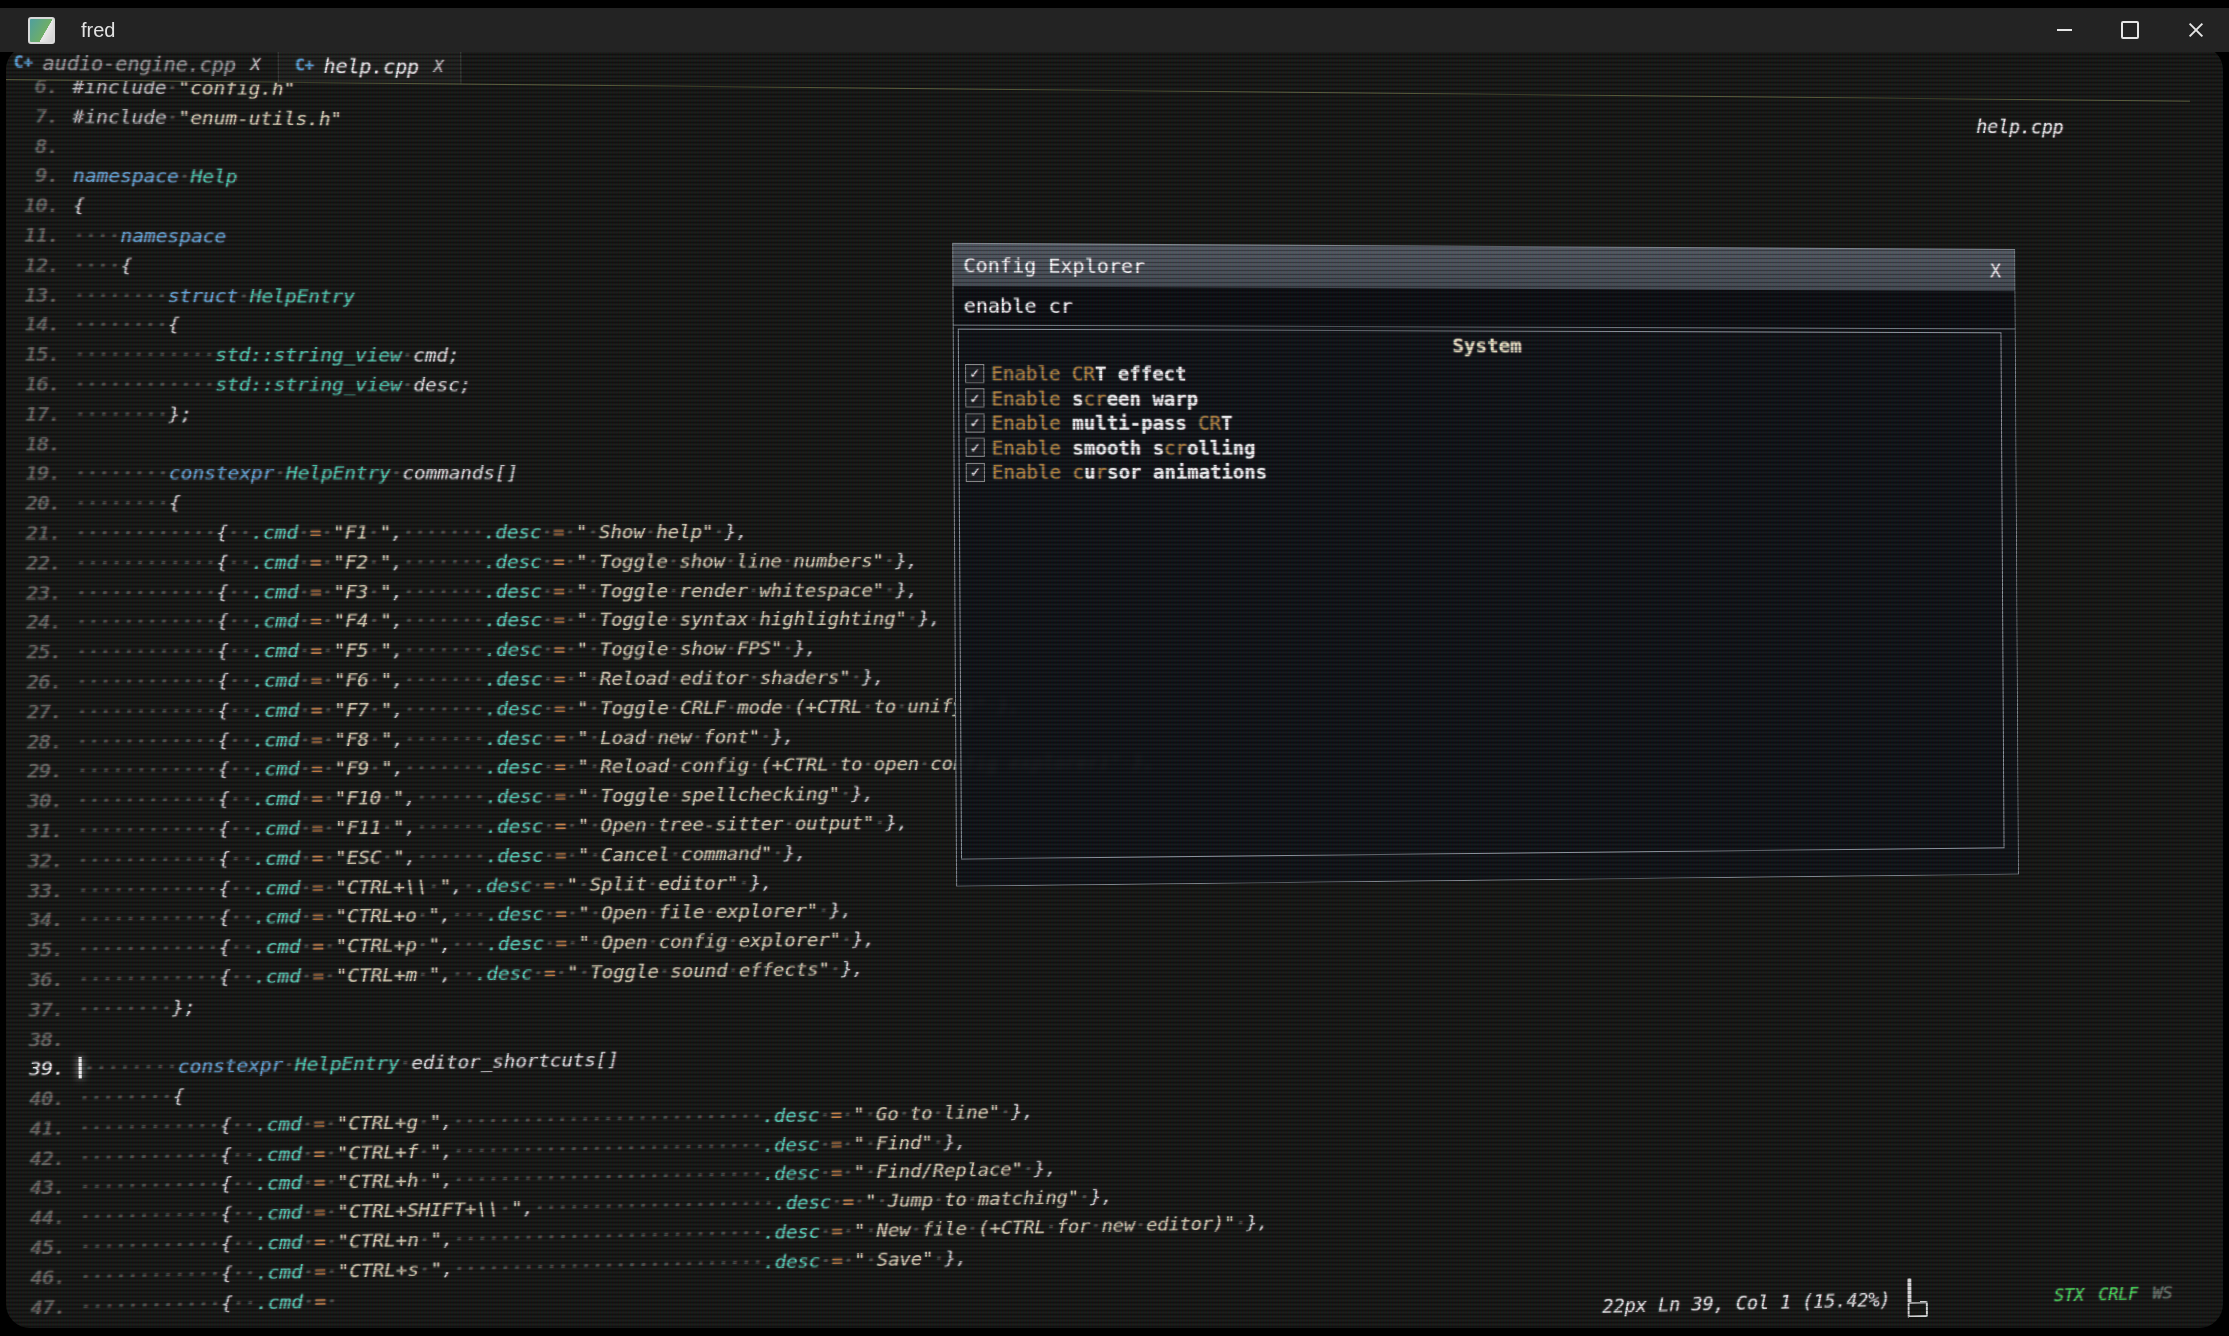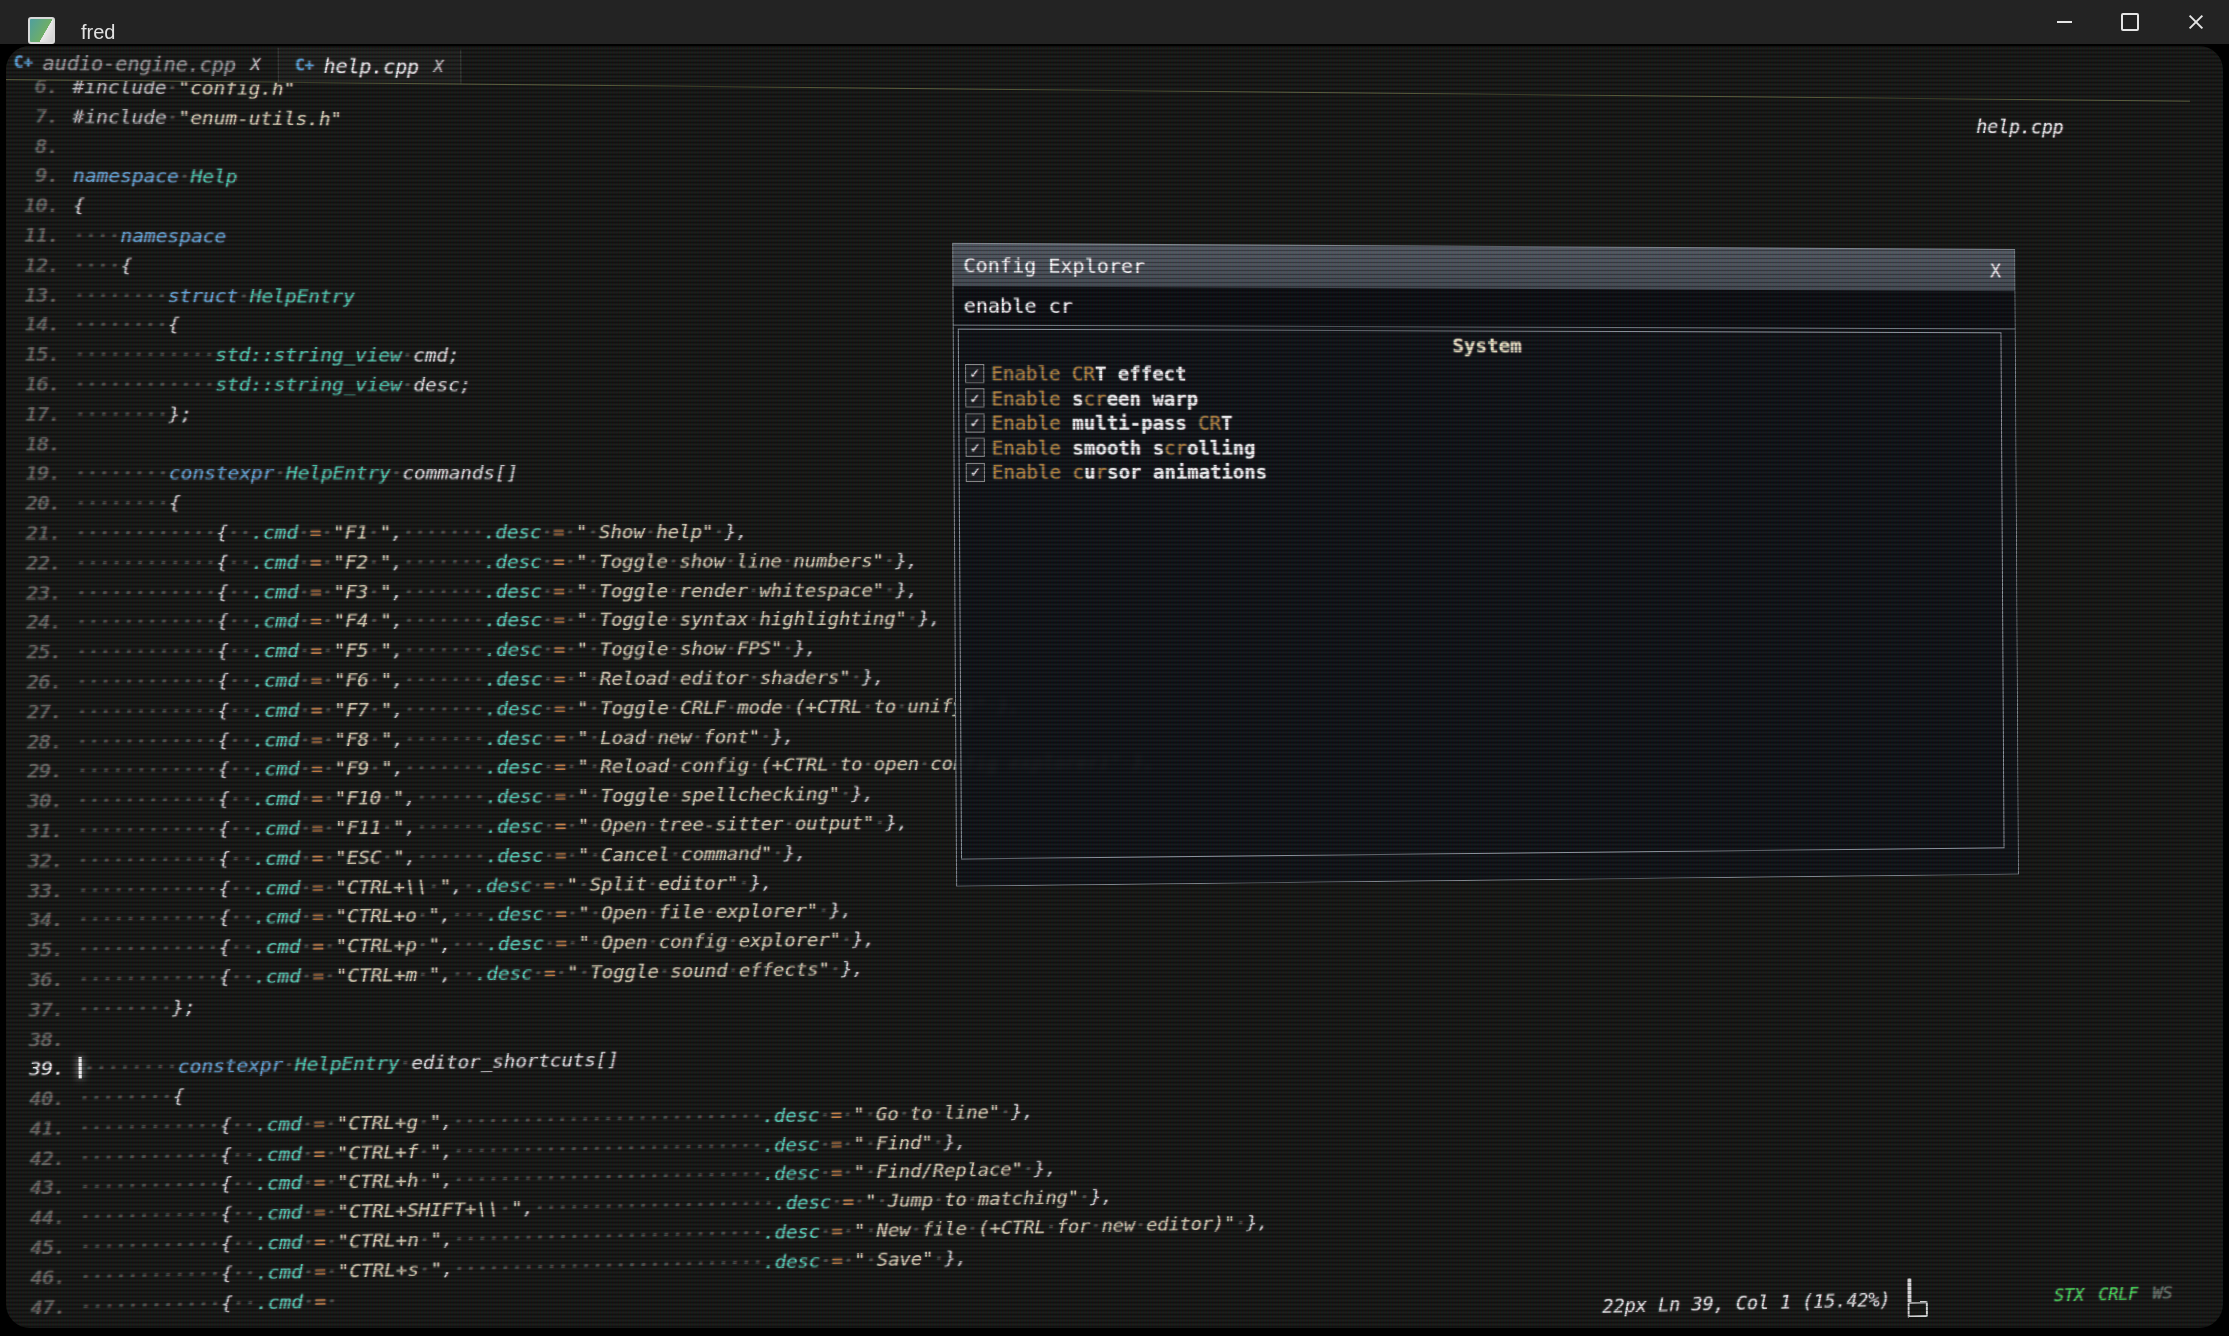--- a/index.html
+++ b/index.html
@@ -1,20 +1,20 @@
 <!DOCTYPE html>
 <html><head>
 <meta charset="utf-8">
 <style>
   html,body{margin:0;padding:0;background:#000;}
   .stage{position:relative;width:2229px;height:1336px;background:#000;overflow:hidden;
          font-family:"DejaVu Sans Mono",monospace;}
   
-  .titlebar{position:absolute;left:0;top:0;right:0;height:44px;background:#232323;
-            display:flex;align-items:flex-end;z-index:20;}
+  .titlebar{position:absolute;left:0;top:8px;right:0;height:44px;background:#232323;
+            display:flex;align-items:center;z-index:20;}
   .app-icon{width:23px;height:23px;margin-left:28px;border:2px solid #d9d9d9;border-radius:3px;
             background:linear-gradient(120deg,#4f9fa0 0%,#6fae66 62%,#e9e9e9 63%,#cfcfcf 100%);}
   .win-title{margin-left:26px;color:#e2e2e2;font-size:20px;font-family:"Liberation Sans",sans-serif;}
   .win-controls{margin-left:auto;display:flex;height:100%;}
   .wc-btn{width:66px;height:100%;display:flex;align-items:center;justify-content:center;color:#e6e6e6;}
   .ic-min{width:15px;height:2px;background:currentColor;display:block;}
   .ic-max{width:14px;height:14px;border:2px solid currentColor;border-radius:2px;display:block;}
   .ic-close{position:relative;width:16px;height:16px;display:block;}
   .ic-close::before,.ic-close::after{content:"";position:absolute;left:-1px;top:7px;width:18px;height:2px;background:currentColor;}
   .ic-close::before{transform:rotate(45deg);} .ic-close::after{transform:rotate(-45deg);}

